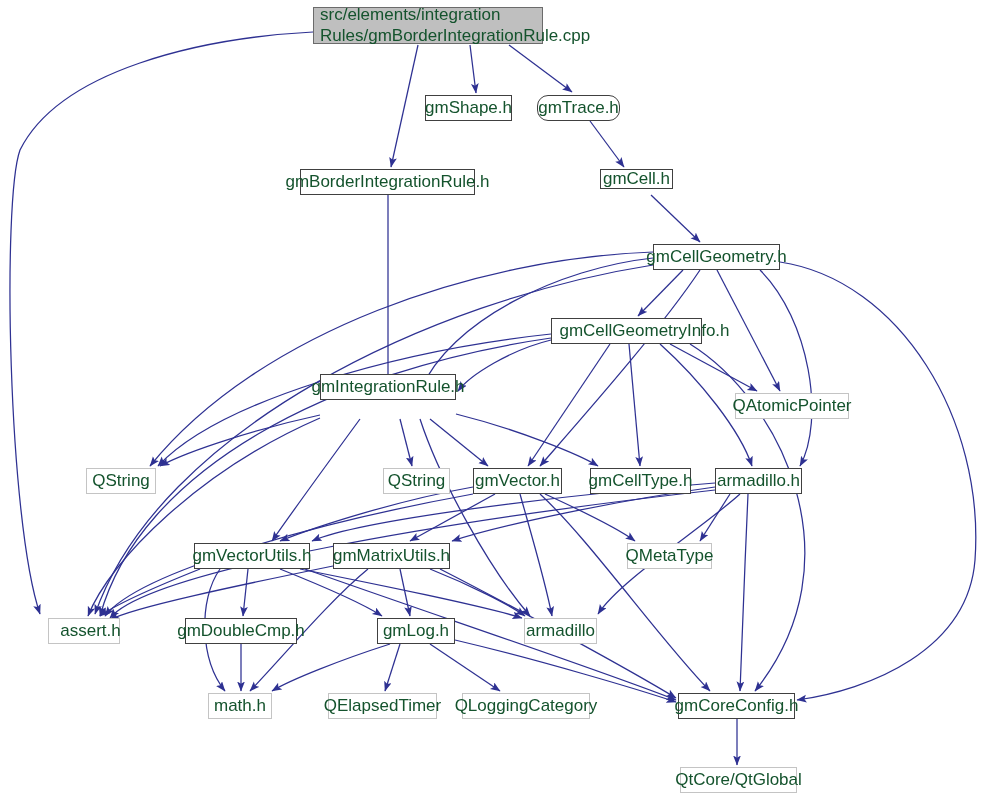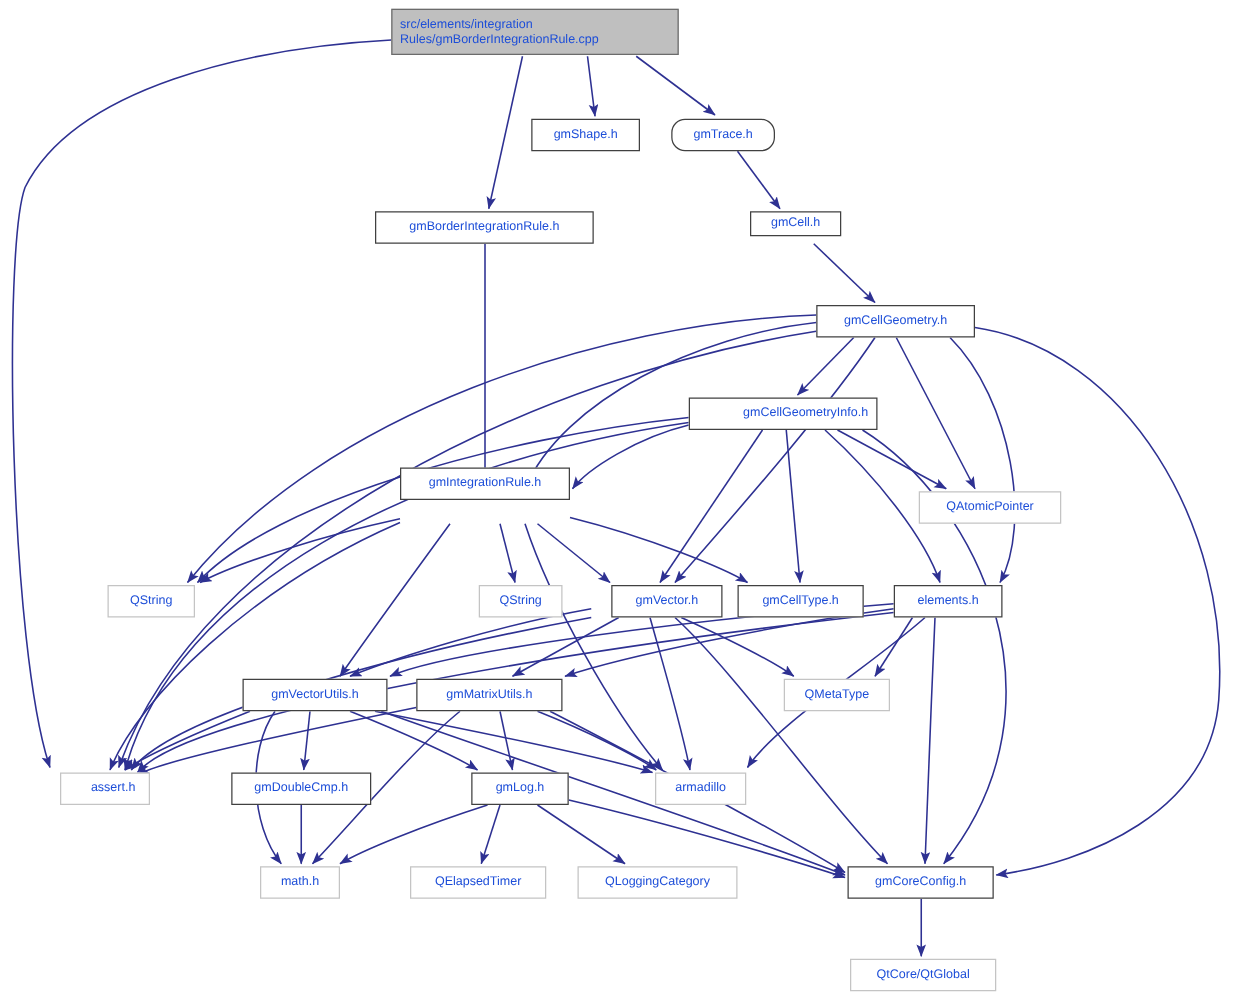--- a/index.html
+++ b/index.html
@@ -1,21 +1,21 @@
 <!DOCTYPE html>
 <html><head>
 <meta charset="utf-8">
 <style>
   html,body{margin:0;padding:0;background:#ffffff;}
   #canvas{position:relative;width:992px;height:799px;background:#ffffff;
           font-family:"Liberation Sans","DejaVu Sans",sans-serif;overflow:hidden;}
   #edges{position:absolute;left:0;top:0;width:992px;height:799px;}
   .node{position:absolute;box-sizing:border-box;display:flex;align-items:center;
         justify-content:center;text-align:center;white-space:pre;line-height:1.18;
-        font-size:10px;color:#1d4ed8;background:#ffffff;}
+        font-size:17px;color:#14532d;background:#ffffff;}
   .node.hdr{border:1.4px solid #404040;}
   .node.ext{border:1.2px solid #c4c4c4;}
   .node.root{border:1.4px solid #6b6b6b;background:#bfbfbf;
              justify-content:flex-start;text-align:left;padding-left:6px;}
 </style>
 </head>
 <body>
 
 <div id="canvas">
   <svg id="edges" viewBox="0 0 992 799" xmlns="http://www.w3.org/2000/svg">
@@ -92,23 +92,23 @@
       <div class="node hdr" style="left: 425px; top: 95px; width: 87px; height: 26px; text-align: right;">gmShape.h</div>
       <div class="node hdr" style="left: 537px; top: 95px; width: 83px; height: 26px; border-radius: 11px;">gmTrace.h</div>
       <div class="node hdr" style="left: 300px; top: 169px; width: 175px; height: 26px;">gmBorderIntegrationRule.h</div>
       <div class="node hdr" style="left: 600px; top: 169px; width: 73px; height: 20px;">gmCell.h</div>
       <div class="node hdr" style="left: 653px; top: 244px; width: 127px; height: 26px;">gmCellGeometry.h</div>
       <div class="node hdr" style="left: 551px; top: 318px; width: 151px; height: 26px; padding-left: 36px;">gmCellGeometryInfo.h</div>
       <div class="node ext" style="left: 735px; top: 393px; width: 114px; height: 26px;">QAtomicPointer</div>
       <div class="node hdr" style="left: 320px; top: 374px; width: 136px; height: 26px;">gmIntegrationRule.h</div>
       <div class="node ext" style="left: 86px; top: 468px; width: 70px; height: 26px;">QString</div>
       <div class="node ext" style="left: 383px; top: 468px; width: 67px; height: 26px;">QString</div>
-      <div class="node hdr" style="left: 473px; top: 468px; width: 89px; height: 26px; margin-left: 16px;">gmVector.h</div>
+      <div class="node hdr" style="left: 473px; top: 468px; width: 89px; height: 26px;">gmVector.h</div>
       <div class="node hdr" style="left: 590px; top: 468px; width: 101px; height: 26px;">gmCellType.h</div>
-      <div class="node hdr" style="left: 715px; top: 468px; width: 87px; height: 26px;">elements.h</div>
+      <div class="node hdr" style="left: 715px; top: 468px; width: 87px; height: 26px;">armadillo.h</div>
       <div class="node hdr" style="left: 194px; top: 543px; width: 116px; height: 26px;">gmVectorUtils.h</div>
       <div class="node hdr" style="left: 333px; top: 543px; width: 117px; height: 26px;">gmMatrixUtils.h</div>
       <div class="node ext" style="left: 627px; top: 543px; width: 85px; height: 26px;">QMetaType</div>
       <div class="node ext" style="left: 48px; top: 618px; width: 72px; height: 26px; padding-left: 13px;">assert.h</div>
       <div class="node hdr" style="left: 185px; top: 618px; width: 112px; height: 26px;">gmDoubleCmp.h</div>
       <div class="node hdr" style="left: 377px; top: 618px; width: 78px; height: 26px;">gmLog.h</div>
       <div class="node ext" style="left: 524px; top: 618px; width: 73px; height: 26px;">armadillo</div>
       <div class="node ext" style="left: 208px; top: 693px; width: 64px; height: 26px;">math.h</div>
       <div class="node ext" style="left: 328px; top: 693px; width: 109px; height: 26px;">QElapsedTimer</div>
       <div class="node ext" style="left: 462px; top: 693px; width: 128px; height: 26px;">QLoggingCategory</div>

